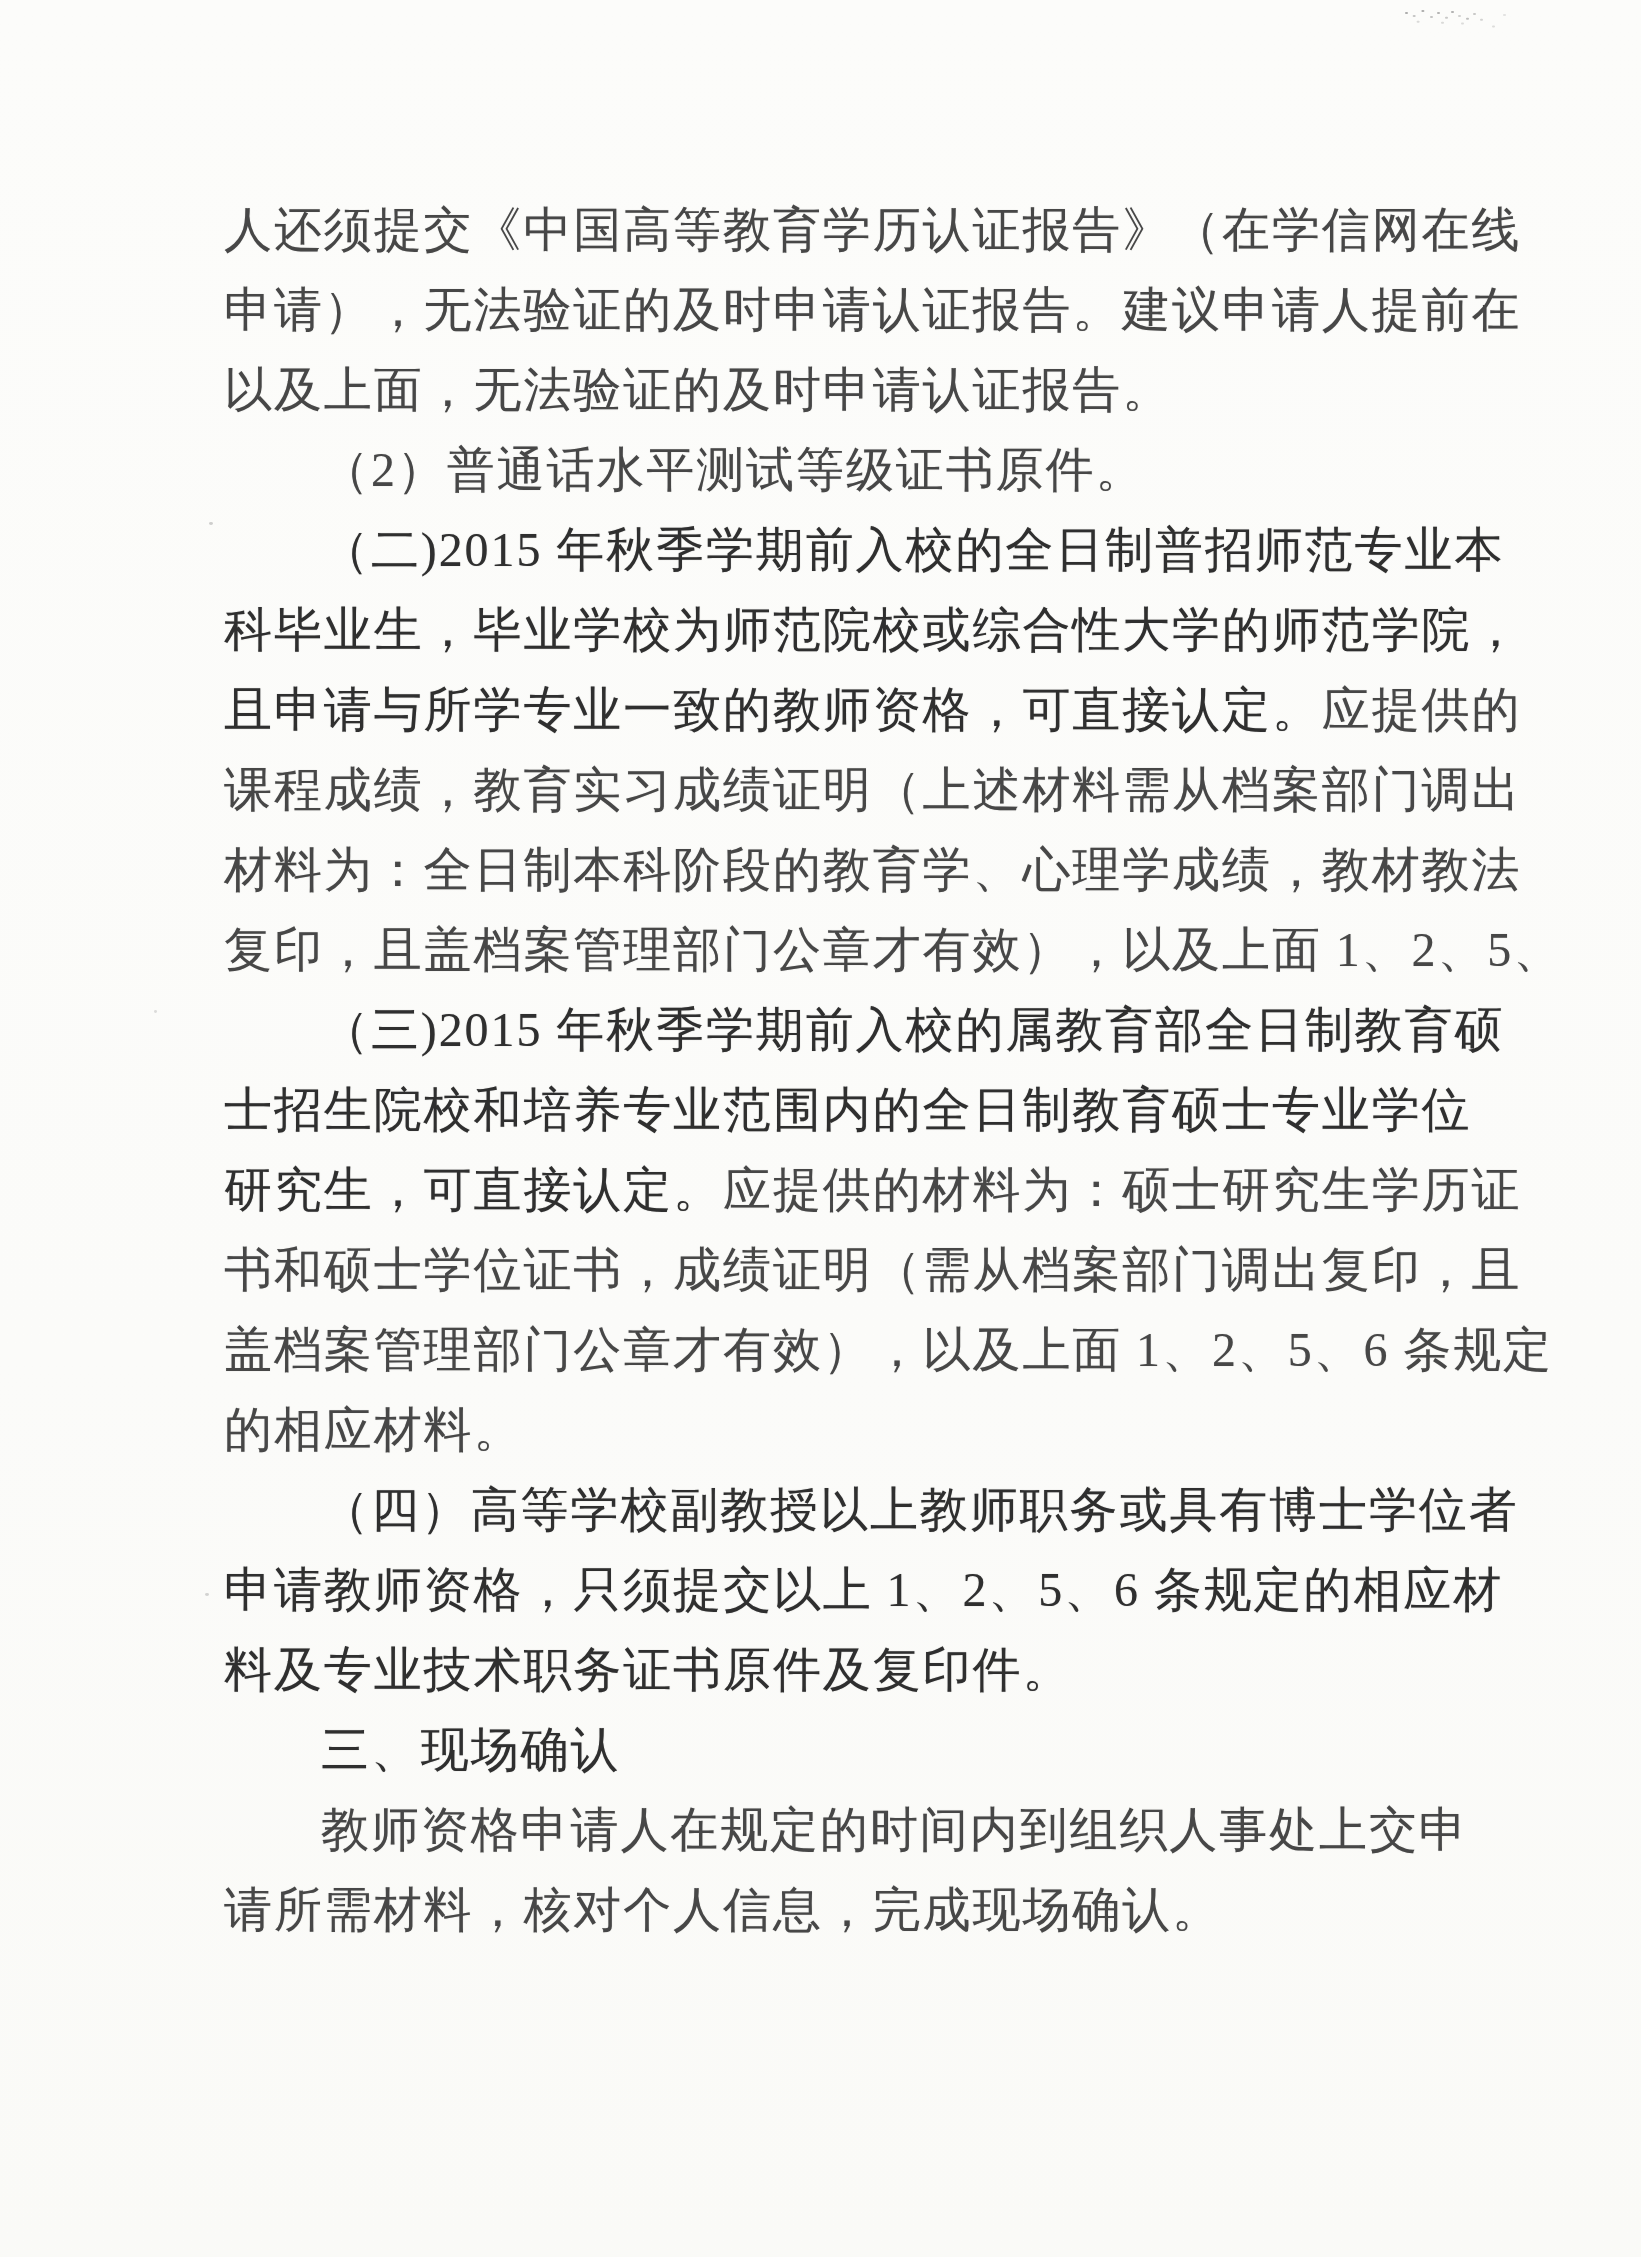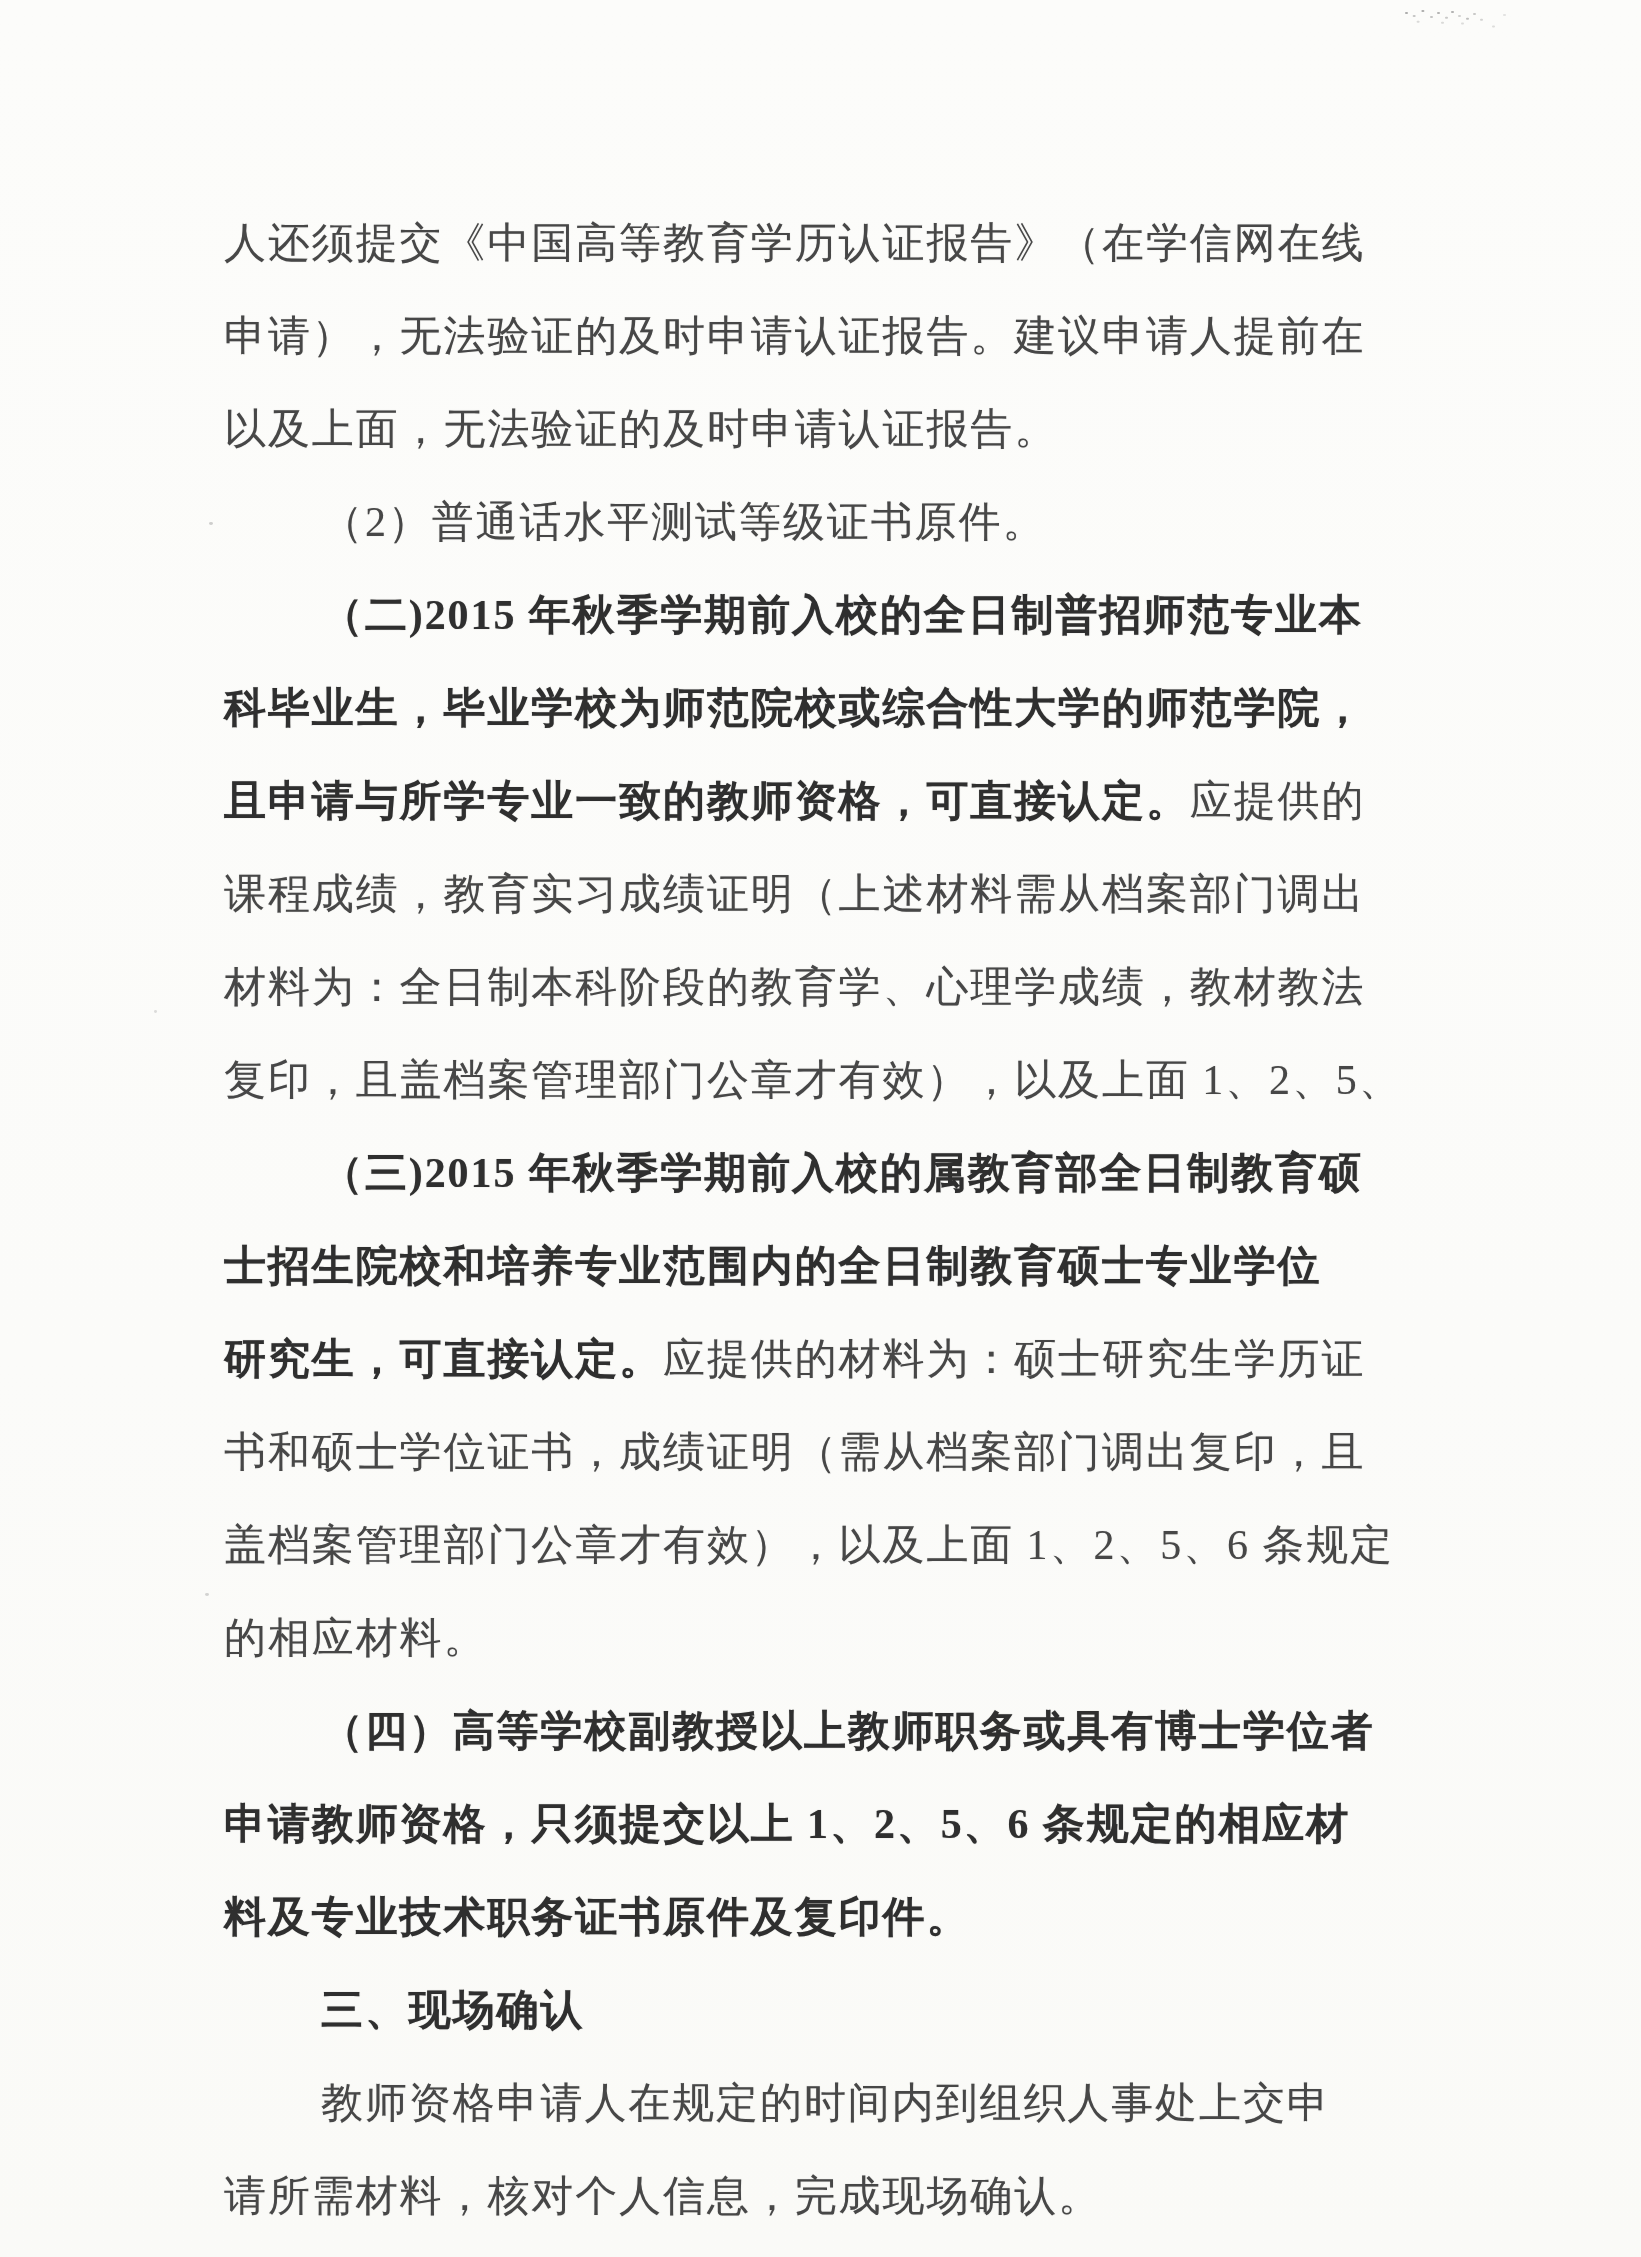--- a/index.html
+++ b/index.html
@@ -22,33 +22,32 @@
     background: linear-gradient(180deg, #fcfcfa 0%, #fbfbf9 60%, #fafaf7 100%);
   }
   .doc {
     position: absolute;
     left: 224px;
     top: 206px;
     width: 1139px;
   }
   .line {
     height: 80px;
-    font-size: 42px;
+    font-size: 48px;
     line-height: 48px;
     letter-spacing: 1.9px;
     color: #474747;
     white-space: nowrap;
     text-shadow: 0 0 1px rgba(90,90,90,0.35);
-    margin-top: 13px;
   }
   .line.indent {
     padding-left: 97px;
   }
   .seg.bold {
-    font-weight: bold;
+    font-weight: normal;
     color: #2f2f2f;
     text-shadow: 0 0 1px rgba(50,50,50,0.4);
   }
   
   .noise-a {
     position: absolute;
     left: 1405px; top: 11.6px;
     width: 2.9px; height: 2.9px;
     background: rgba(110,110,110,0.55);
     border-radius: 50%;

